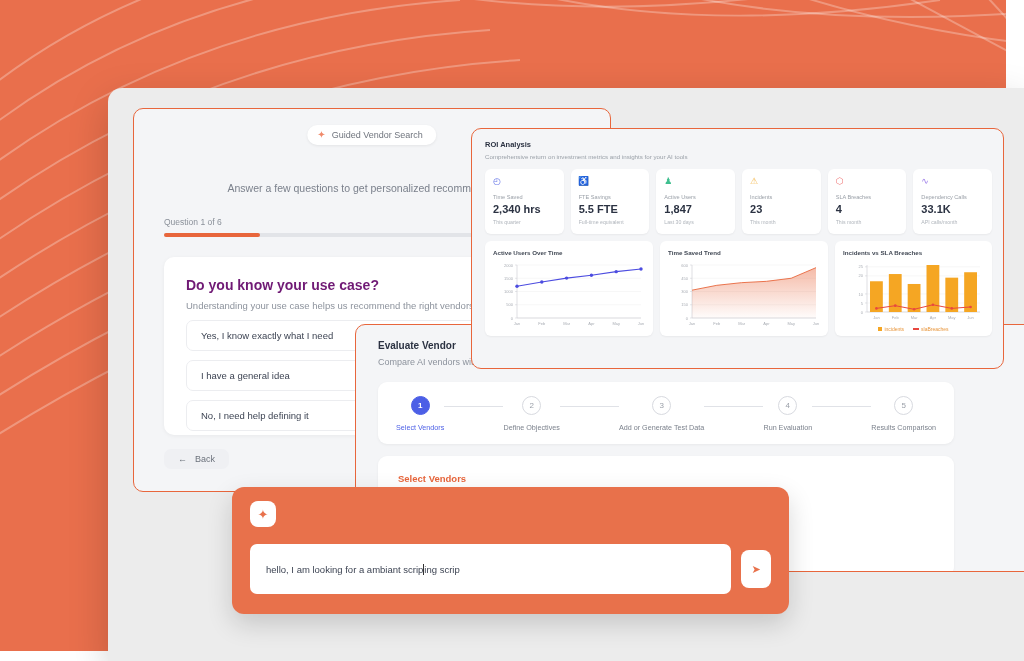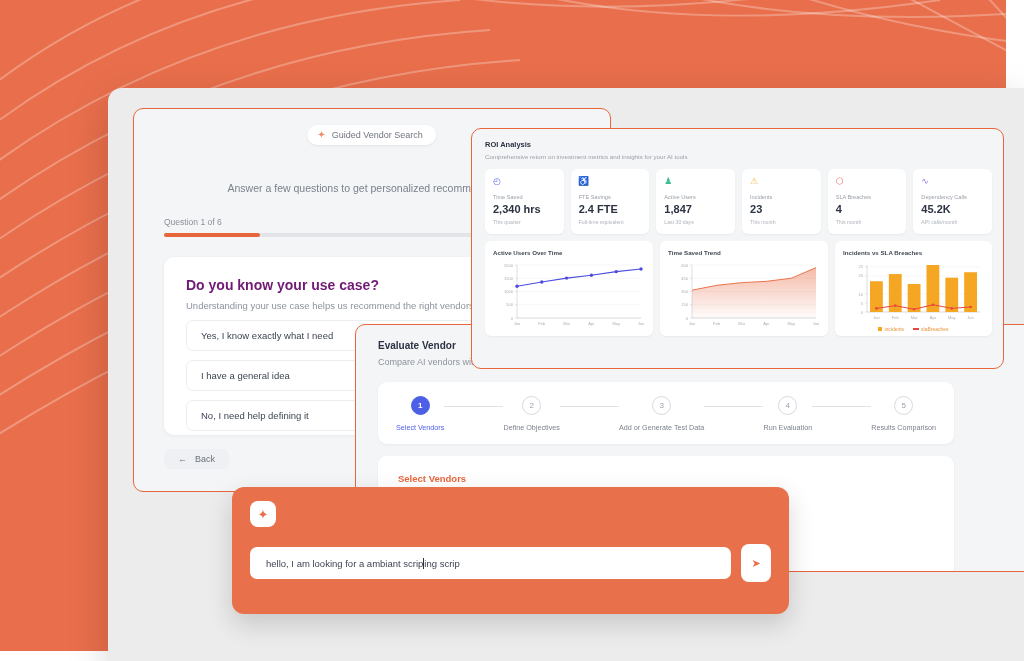--- a/index.html
+++ b/index.html
@@ -169,21 +169,21 @@
     width:26px; height:26px; border-radius:8px; background:#fff;
     display:flex; align-items:center; justify-content:center;
     color:#E8714B; font-size:13px; flex:none;
   }
   .bubble {
     background:#F3F4F6; border-radius:7px; padding:9px 13px;
     font-size:10px; color:#2b3242;
   }
   .input-row { display:flex; align-items:center; gap:10px; margin-top:17px; }
   .chat-input {
-    flex:1; height:32px; background:#fff; border-radius:7px;
+    flex:1; height:50px; background:#fff; border-radius:7px;
     display:flex; align-items:center; padding:0 16px;
     font-size:9.5px; color:#3d4453; position:relative;
   }
   .caret { display:inline-block; width:1px; height:11px; background:#333; margin:0 0px; vertical-align:-2px; }
   .send-btn {
     width:30px; height:38px; background:#fff; border-radius:8px;
     display:flex; align-items:center; justify-content:center;
     color:#E8714B; font-size:11px; flex:none;
   }
 </style>
@@ -289,21 +289,21 @@
   <div class="kpis" id="kpis">
       <div class="kpi">
         <div class="ic" style="color:#6C7BE8">◴</div>
         <div class="lb">Time Saved</div>
         <div class="vl">2,340 hrs</div>
         <div class="sb">This quarter</div>
       </div>
       <div class="kpi">
         <div class="ic" style="color:#EE8A6B">♿</div>
         <div class="lb">FTE Savings</div>
-        <div class="vl">2.4 FTE</div>
+        <div class="vl">5.5 FTE</div>
         <div class="sb">Full-time equivalent</div>
       </div>
       <div class="kpi">
         <div class="ic" style="color:#3FBF8F">♟</div>
         <div class="lb">Active Users</div>
         <div class="vl">1,847</div>
         <div class="sb">Last 30 days</div>
       </div>
       <div class="kpi">
         <div class="ic" style="color:#F3B74B">⚠</div>
@@ -313,21 +313,21 @@
       </div>
       <div class="kpi">
         <div class="ic" style="color:#EE6F6F">⬡</div>
         <div class="lb">SLA Breaches</div>
         <div class="vl">4</div>
         <div class="sb">This month</div>
       </div>
       <div class="kpi">
         <div class="ic" style="color:#9B7BE8">∿</div>
         <div class="lb">Dependency Calls</div>
-        <div class="vl">45.2K</div>
+        <div class="vl">33.1K</div>
         <div class="sb">API calls/month</div>
       </div>
     </div>
   <div class="charts" id="charts">
       <div class="chart-card c1">
         <div class="ch-title">Active Users Over Time</div>
         <svg class="ch-svg" width="152" height="72" viewBox="0 0 152 72">
           <line x1="24" y1="59" x2="148" y2="59" stroke="#EFEFEF" stroke-width="0.5"></line>
           <line x1="22" y1="59" x2="24" y2="59" stroke="#C9CBD0" stroke-width="0.5"></line>
           <text x="20" y="60.6" font-size="4" fill="#A9ADB4" text-anchor="end" font-family="Liberation Sans, sans-serif">0</text>

